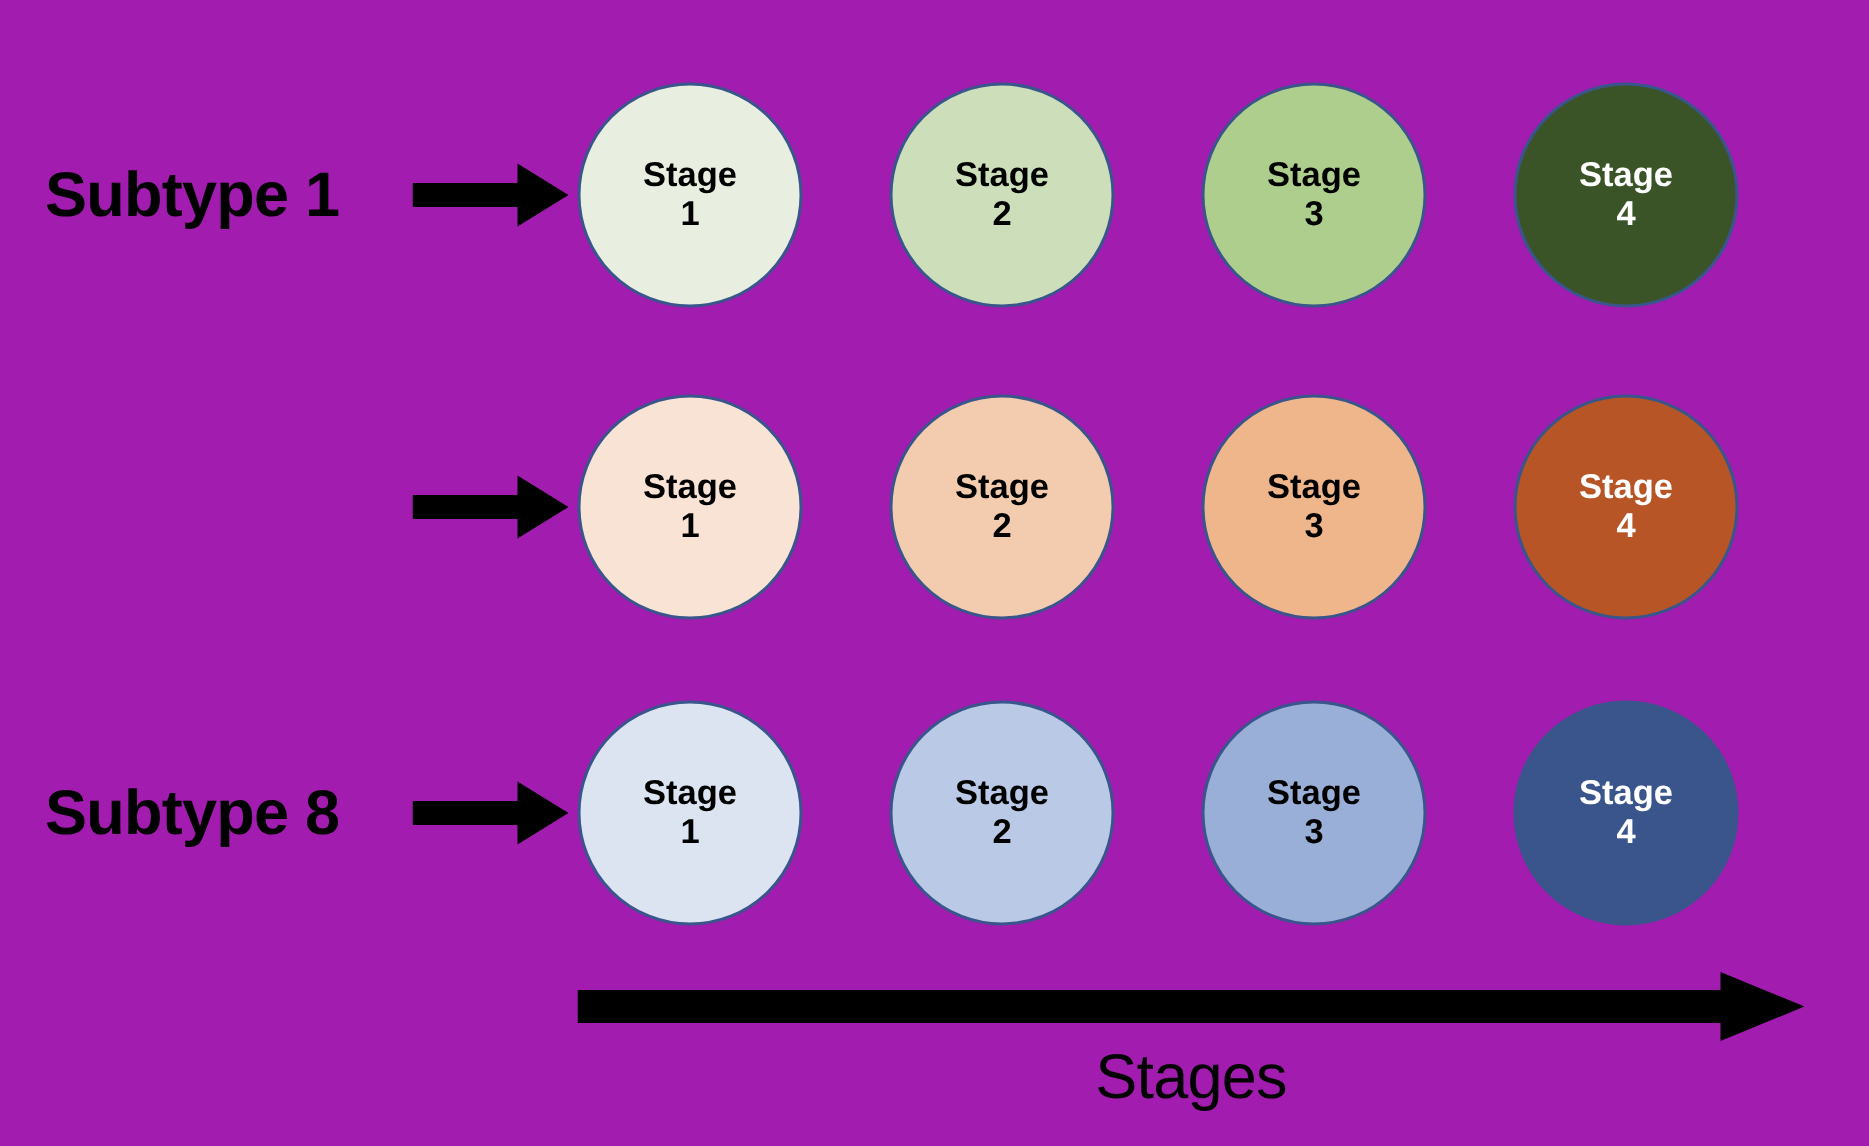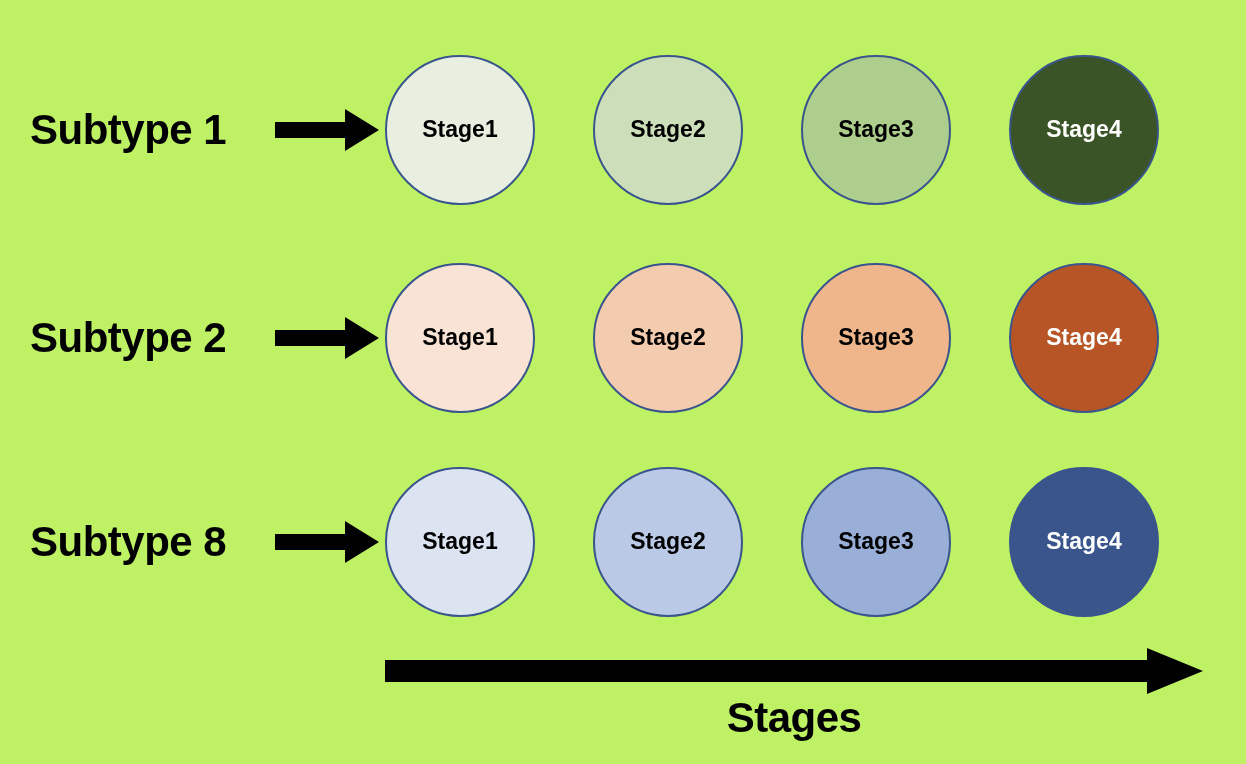--- a/index.html
+++ b/index.html
@@ -71,21 +71,21 @@
   }
   .circle {
     position: absolute;
     top: 5px;
     width: 150px;
     height: 150px;
     border-radius: 50%;
     border: 2px solid #39558C;
     box-sizing: border-box;
     display: flex;
-    flex-direction: row;
+    flex-direction: column;
     align-items: center;
     justify-content: center;
     line-height: 1.12;
     font-size: 23px;
     font-weight: bold;
     text-align: center;
   }
   .circle .c-word { display: block; }
   .circle .c-num  { display: block; }
 
@@ -104,29 +104,29 @@
   }
   .axis svg { display: block; }
 
   .axis-label {
     position: absolute;
     left: 385px;
     top: 694px;
     width: 818px;
     text-align: center;
     font-size: 42px;
-    font-weight: bold;
+    font-weight: normal;
     color: #000000;
     letter-spacing: -0.5px;
   }
 </style>
 </head>
 <body>
 
-<div id="diagram" style="background: #bef264;">
+<div id="diagram" style="background: #a21caf;">
 
   <div class="row row-1">
     <div class="row-label">Subtype 1</div>
 
     <div class="row-arrow">
       <svg width="104" height="46" viewBox="0 0 104 46" aria-hidden="true">
         <path d="M0,15 L70,15 L70,2 L104,23 L70,44 L70,31 L0,31 Z" fill="#000000"></path>
       </svg>
     </div>
 
@@ -144,21 +144,20 @@
         <span class="c-num">3</span>
       </div>
       <div class="circle col-3" style="background: rgb(59, 84, 39); color: rgb(255, 255, 255); border-color: rgb(57, 85, 140);">
         <span class="c-word">Stage</span>
         <span class="c-num">4</span>
       </div>
     </div>
   </div>
 
   <div class="row row-2">
-    <div class="row-label">Subtype 2</div>
 
     <div class="row-arrow">
       <svg width="104" height="46" viewBox="0 0 104 46" aria-hidden="true">
         <path d="M0,15 L70,15 L70,2 L104,23 L70,44 L70,31 L0,31 Z" fill="#000000"></path>
       </svg>
     </div>
 
     <div class="circles">
       <div class="circle col-0" style="background: rgb(248, 227, 213); color: rgb(0, 0, 0); border-color: rgb(57, 85, 140);">
         <span class="c-word">Stage</span>

